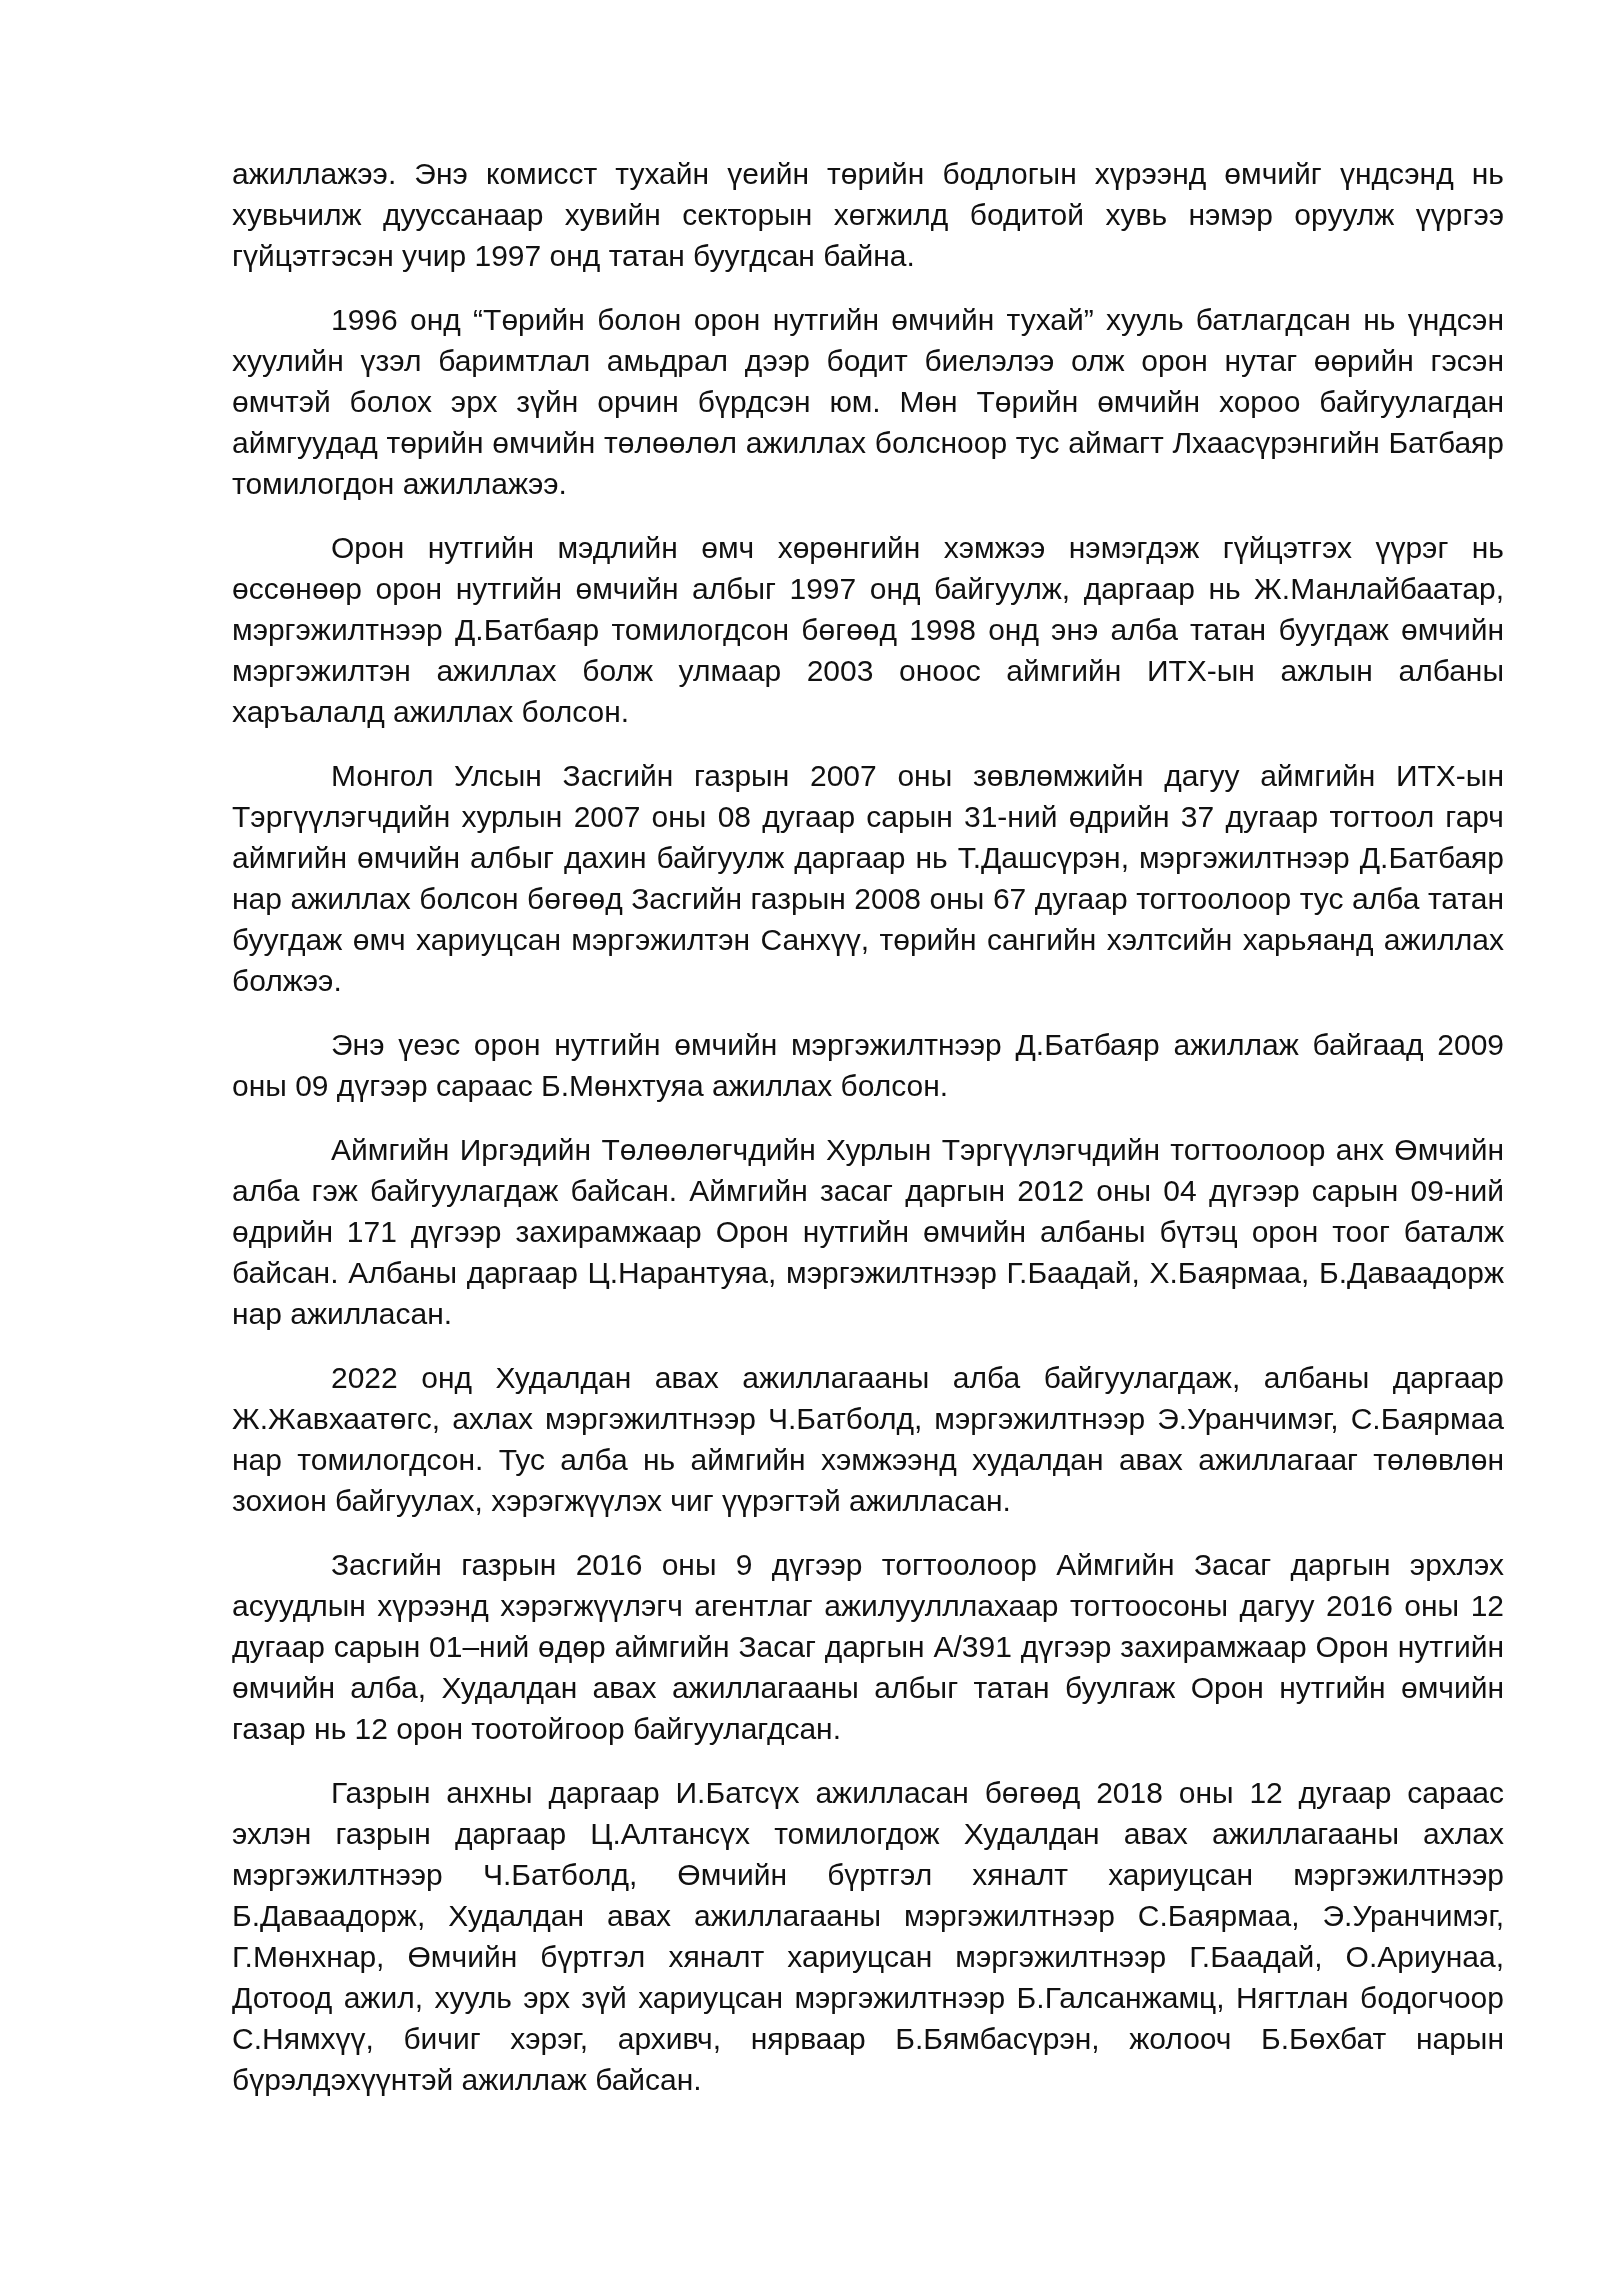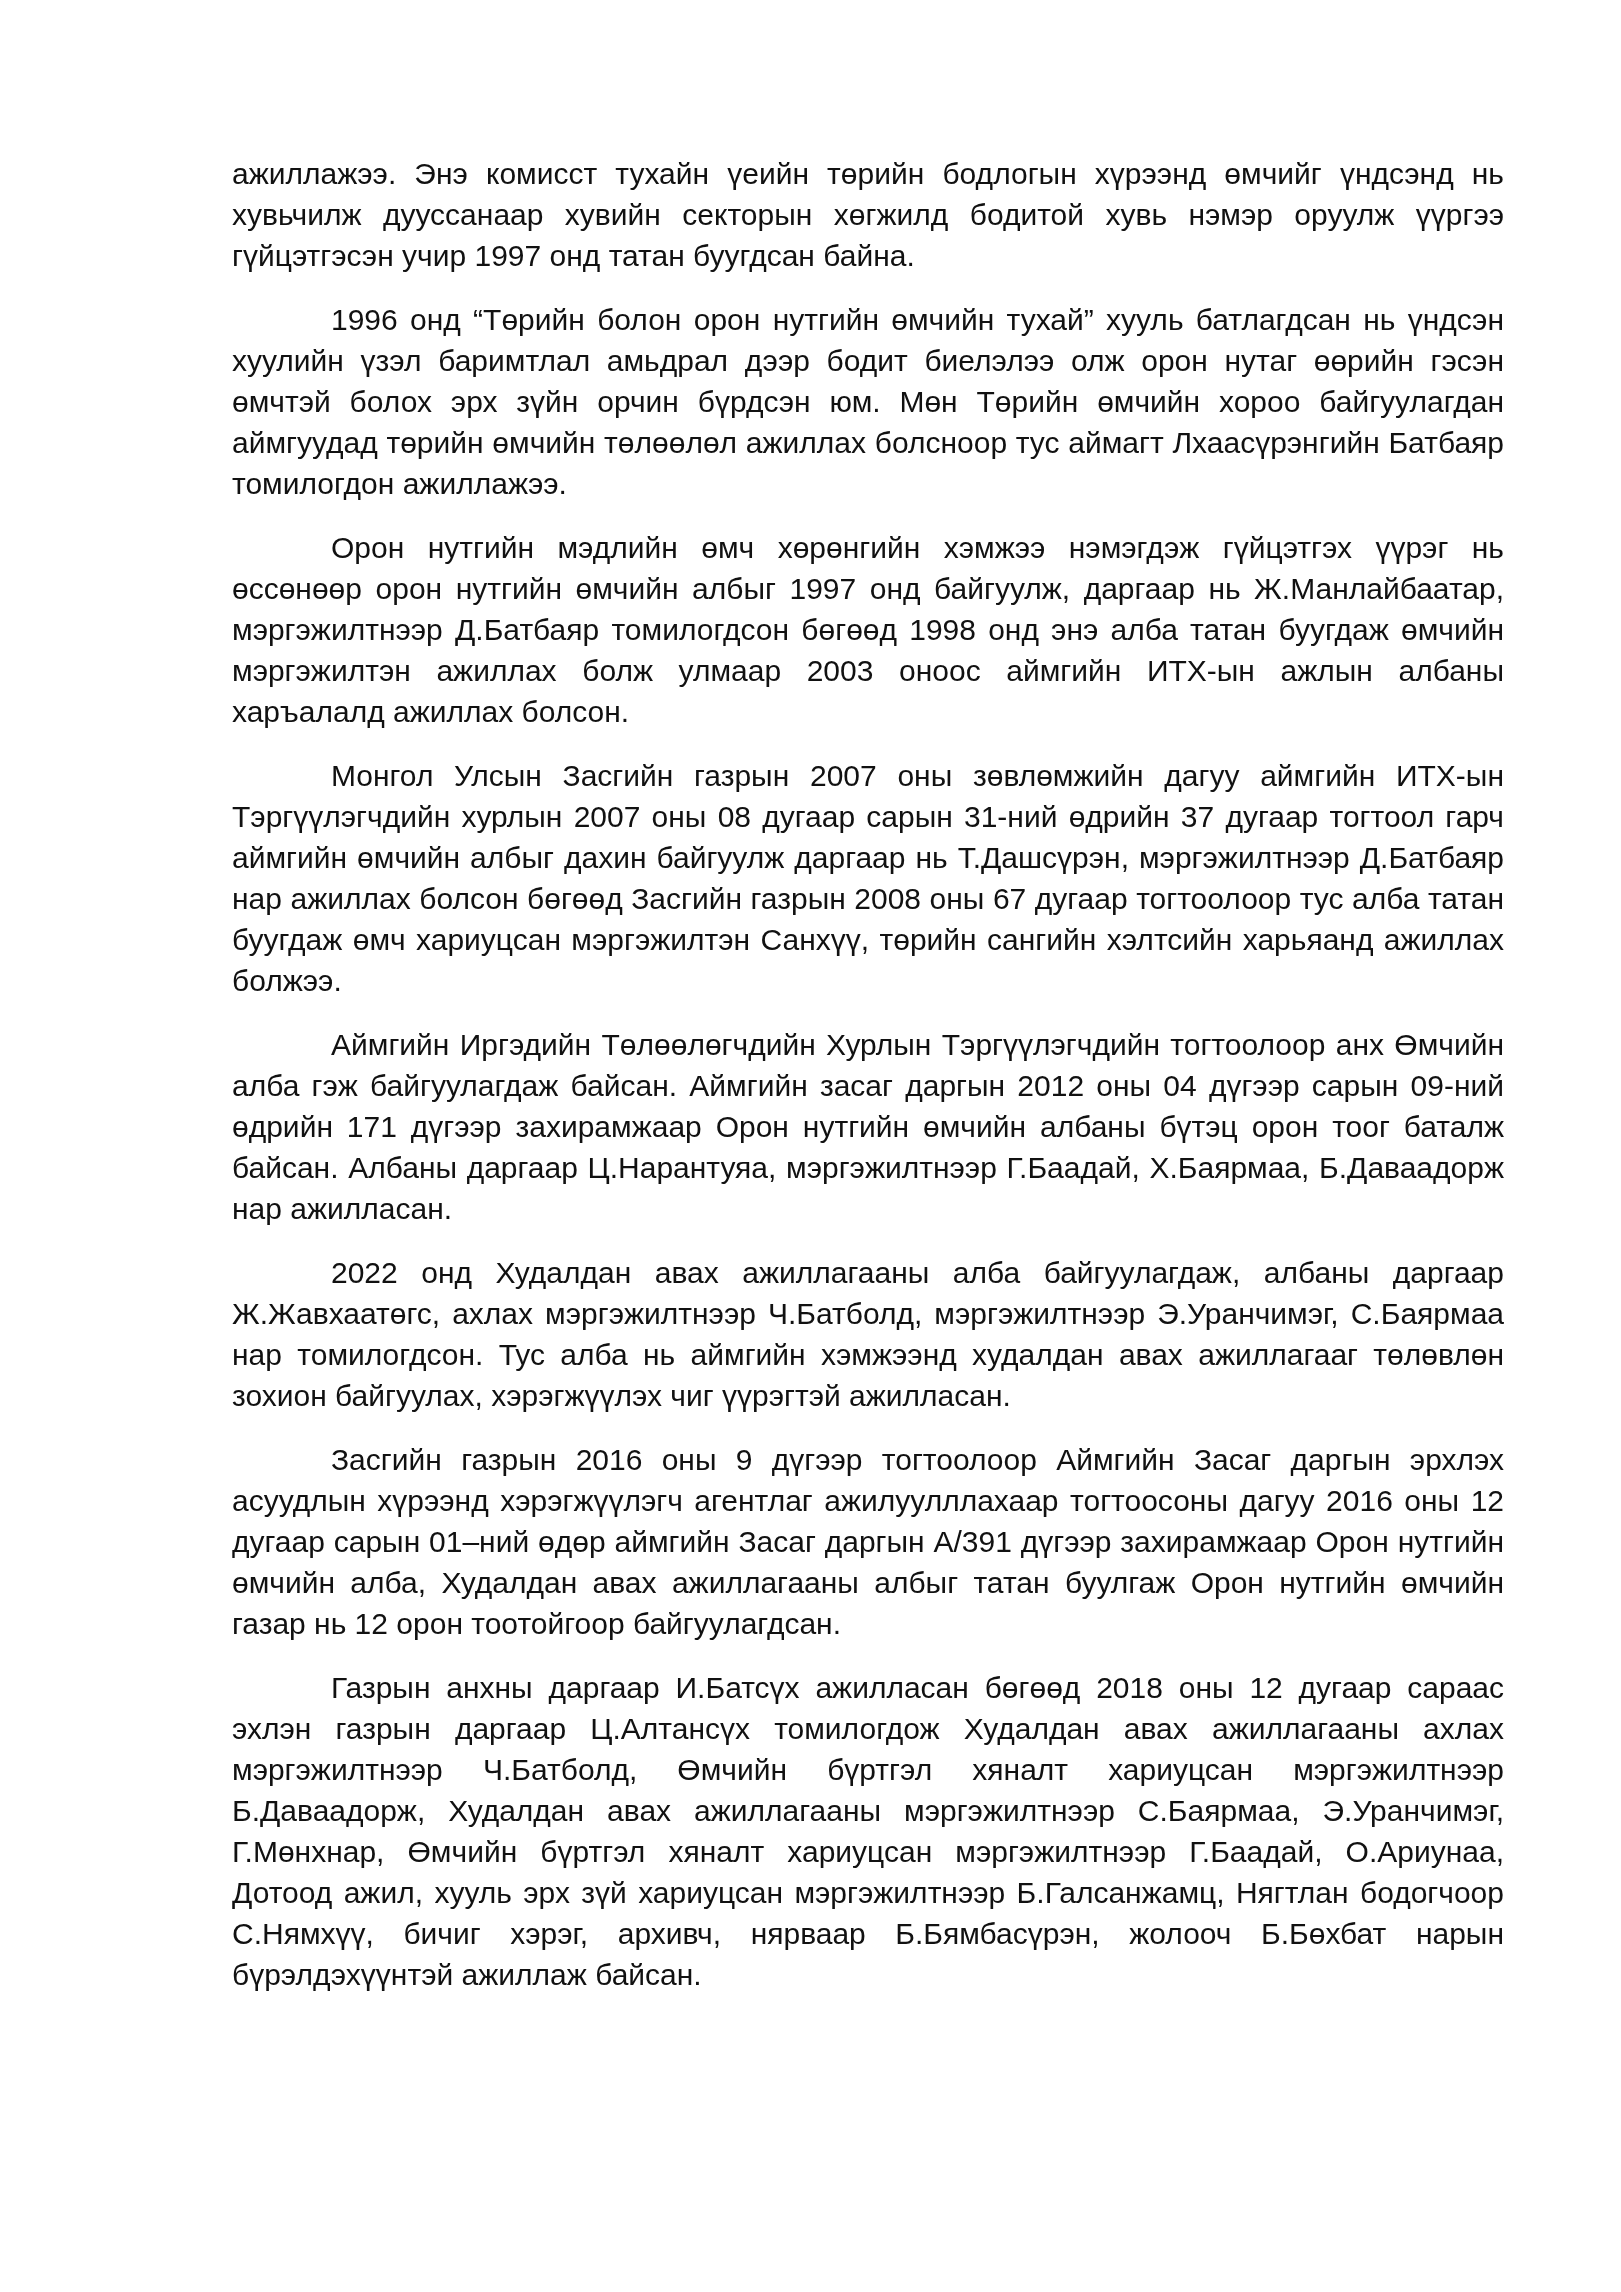--- a/index.html
+++ b/index.html
@@ -33,18 +33,19 @@
   }
 </style>
 </head>
 <body>
 
 <div class="page">
   <p class="para continuation">ажиллажээ. Энэ комисст тухайн үеийн төрийн бодлогын хүрээнд өмчийг үндсэнд нь хувьчилж дууссанаар хувийн секторын хөгжилд бодитой хувь нэмэр оруулж үүргээ гүйцэтгэсэн учир 1997 онд татан буугдсан байна.</p>
   <p class="para">1996 онд “Төрийн болон орон нутгийн өмчийн тухай” хууль батлагдсан нь үндсэн хуулийн үзэл баримтлал амьдрал дээр бодит биелэлээ олж орон нутаг өөрийн гэсэн өмчтэй болох эрх зүйн орчин бүрдсэн юм. Мөн Төрийн өмчийн хороо байгуулагдан аймгуудад төрийн өмчийн төлөөлөл ажиллах болсноор тус аймагт Лхаасүрэнгийн Батбаяр томилогдон ажиллажээ.</p>
   <p class="para">Орон нутгийн мэдлийн өмч хөрөнгийн хэмжээ нэмэгдэж гүйцэтгэх үүрэг нь өссөнөөр орон нутгийн өмчийн албыг 1997 онд байгуулж, даргаар нь Ж.Манлайбаатар, мэргэжилтнээр Д.Батбаяр томилогдсон бөгөөд 1998 онд энэ алба татан буугдаж өмчийн мэргэжилтэн ажиллах болж улмаар 2003 оноос аймгийн ИТХ-ын ажлын албаны харъалалд ажиллах болсон.</p>
   <p class="para">Монгол Улсын Засгийн газрын 2007 оны зөвлөмжийн дагуу аймгийн ИТХ-ын Тэргүүлэгчдийн хурлын 2007 оны 08 дугаар сарын 31-ний өдрийн 37 дугаар тогтоол гарч аймгийн өмчийн албыг дахин байгуулж даргаар нь Т.Дашсүрэн, мэргэжилтнээр Д.Батбаяр нар ажиллах болсон бөгөөд Засгийн газрын 2008 оны 67 дугаар тогтоолоор тус алба татан буугдаж өмч хариуцсан мэргэжилтэн Санхүү, төрийн сангийн хэлтсийн харьяанд ажиллах болжээ.</p>
+  <p class="para">Энэ үеэс орон нутгийн өмчийн мэргэжилтнээр Д.Батбаяр ажиллаж байгаад 2009 оны 09 дүгээр сараас Б.Мөнхтуяа ажиллах болсон.</p>
   <p class="para">Аймгийн Иргэдийн Төлөөлөгчдийн Хурлын Тэргүүлэгчдийн тогтоолоор анх Өмчийн алба гэж байгуулагдаж байсан. Аймгийн засаг даргын 2012 оны 04 дүгээр сарын 09-ний өдрийн 171 дүгээр захирамжаар Орон нутгийн өмчийн албаны бүтэц орон тоог баталж байсан. Албаны даргаар Ц.Нарантуяа, мэргэжилтнээр Г.Баадай, Х.Баярмаа, Б.Даваадорж нар ажилласан.</p>
   <p class="para">2022 онд Худалдан авах ажиллагааны алба байгуулагдаж, албаны даргаар Ж.Жавхаатөгс, ахлах мэргэжилтнээр Ч.Батболд, мэргэжилтнээр Э.Уранчимэг, С.Баярмаа нар томилогдсон. Тус алба нь аймгийн хэмжээнд худалдан авах ажиллагааг төлөвлөн зохион байгуулах, хэрэгжүүлэх чиг үүрэгтэй ажилласан.</p>
   <p class="para">Засгийн газрын 2016 оны 9 дүгээр тогтоолоор Аймгийн Засаг даргын эрхлэх асуудлын хүрээнд хэрэгжүүлэгч агентлаг ажилуулллахаар тогтоосоны дагуу 2016 оны 12 дугаар сарын 01–ний өдөр аймгийн Засаг даргын А/391 дүгээр захирамжаар Орон нутгийн өмчийн алба, Худалдан авах ажиллагааны албыг татан буулгаж Орон нутгийн өмчийн газар нь 12 орон тоотойгоор байгуулагдсан.</p>
   <p class="para">Газрын анхны даргаар И.Батсүх ажилласан бөгөөд 2018 оны 12 дугаар сараас эхлэн газрын даргаар Ц.Алтансүх томилогдож Худалдан авах ажиллагааны ахлах мэргэжилтнээр Ч.Батболд, Өмчийн бүртгэл хяналт хариуцсан мэргэжилтнээр Б.Даваадорж, Худалдан авах ажиллагааны мэргэжилтнээр С.Баярмаа, Э.Уранчимэг, Г.Мөнхнар, Өмчийн бүртгэл хяналт хариуцсан мэргэжилтнээр Г.Баадай, О.Ариунаа, Дотоод ажил, хууль эрх зүй хариуцсан мэргэжилтнээр Б.Галсанжамц, Нягтлан бодогчоор С.Нямхүү, бичиг хэрэг, архивч, нярваар Б.Бямбасүрэн, жолооч Б.Бөхбат нарын бүрэлдэхүүнтэй ажиллаж байсан.</p>
 </div>
 
 
 </body></html>

